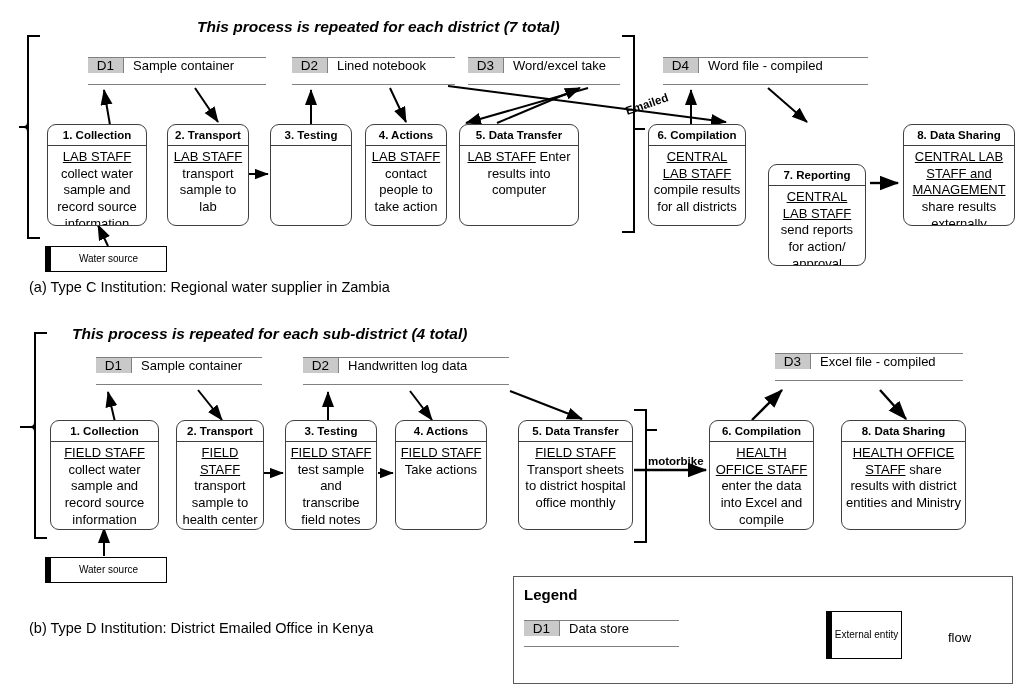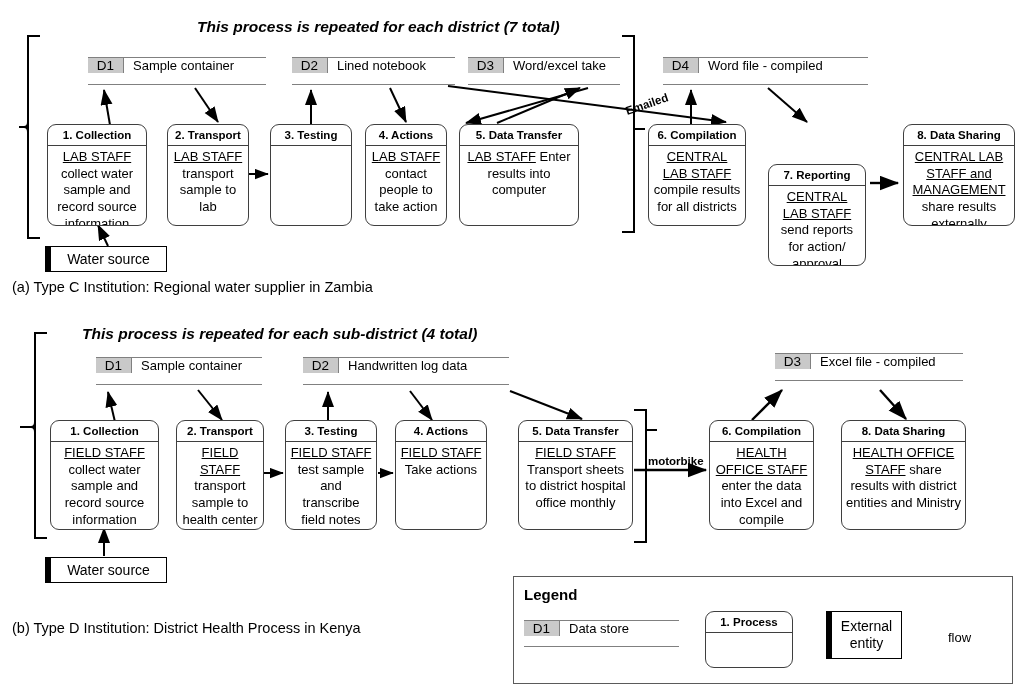--- a/index.html
+++ b/index.html
@@ -40,29 +40,29 @@
     width:100%;text-align:center;font-size:13px;line-height:1.28;
     padding:3px 4px 2px 4px;box-sizing:border-box;
   }
   .actor{text-decoration:underline;}
 
   
   .extentity{
     position:absolute;box-sizing:border-box;background:#fff;
     border:1.4px solid #000;border-left:6px solid #000;
     display:flex;align-items:center;justify-content:center;
-    font-size:14px;text-align:center;line-height:1.2;
+    font-size:10px;text-align:center;line-height:1.2;
   }
 
   
   .repeat-note{
     position:absolute;font-style:italic;font-weight:bold;font-size:15.5px;
     white-space:nowrap;
   }
-  .caption{position:absolute;font-size:14.5px;white-space:nowrap;}
+  .caption{position:absolute;font-size:14.5px;white-space:nowrap;margin-left:17px;}
   .flow-label{position:absolute;font-size:11.5px;font-weight:bold;white-space:nowrap;}
   .flow-label.rot{transform:rotate(-19deg);transform-origin:left bottom;}
 
   
   .legend-box{
     position:absolute;box-sizing:border-box;background:#fff;
     border:1.4px solid #5a5a5a;
   }
   .legend-title{position:absolute;font-weight:bold;font-size:15px;}
   .legend-flow-label{position:absolute;font-size:13px;}
@@ -224,21 +224,21 @@
     <div class="proc-body">
       <span class="actor">CENTRAL LAB STAFF and MANAGEMENT</span>
       <span>share results externally</span>
     </div>
   </div>
 
   <div class="extentity" style="left:45px;top:246px;width:122px;height:26px;">Water source</div>
 
   <div class="caption" style="left:12px;top:279px;">(a) Type C Institution: Regional water supplier in Zambia</div>
 
-  <div class="repeat-note" style="left:82px;top:325px;">This process is repeated for each sub-district (4 total)</div>
+  <div class="repeat-note" style="left:72px;top:325px;">This process is repeated for each sub-district (4 total)</div>
 
   <div class="datastore" style="left:96px;top:357px;width:166px;height:28px;">
     <div class="ds-key">D1</div>
     <div class="ds-label">Sample container</div>
   </div>
   <div class="datastore" style="left:303px;top:357px;width:206px;height:28px;">
     <div class="ds-key">D2</div>
     <div class="ds-label">Handwritten log data</div>
   </div>
   <div class="datastore" style="left:775px;top:353px;width:188px;height:28px;">
@@ -293,33 +293,29 @@
   <div class="process" style="left:841px;top:420px;width:125px;height:110px;">
     <div class="proc-title">8. Data Sharing</div>
     <div class="proc-body">
       <span class="actor">HEALTH OFFICE STAFF</span>
       <span>share results with district entities and Ministry</span>
     </div>
   </div>
 
   <div class="extentity" style="left:45px;top:557px;width:122px;height:26px;">Water source</div>
 
-  <div class="caption" style="left:12px;top:620px;">(b) Type D Institution: District Health Process in Kenya</div>
+  <div class="caption" style="left:12px;top:620px;">(b) Type D Institution: District Emailed Office in Kenya</div>
 
   <div class="legend-box" style="left:513px;top:576px;width:500px;height:108px;"></div>
 
   <div class="legend-title" style="left:524px;top:586px;">Legend</div>
 
   <div class="datastore" style="left:524px;top:620px;width:155px;height:27px;">
     <div class="ds-key">D1</div>
     <div class="ds-label">Data store</div>
   </div>
 
-  <div class="process" style="left:705px;top:611px;width:88px;height:57px;">
-    <div class="proc-title">1. Process</div>
-    <div class="proc-body"></div>
-  </div>
 
   <div class="extentity" style="left:826px;top:611px;width:76px;height:48px;">External entity</div>
 
   <div class="legend-flow-label" style="left:948px;top:630px;">flow</div>
 
 </div>
 
 </body></html>

